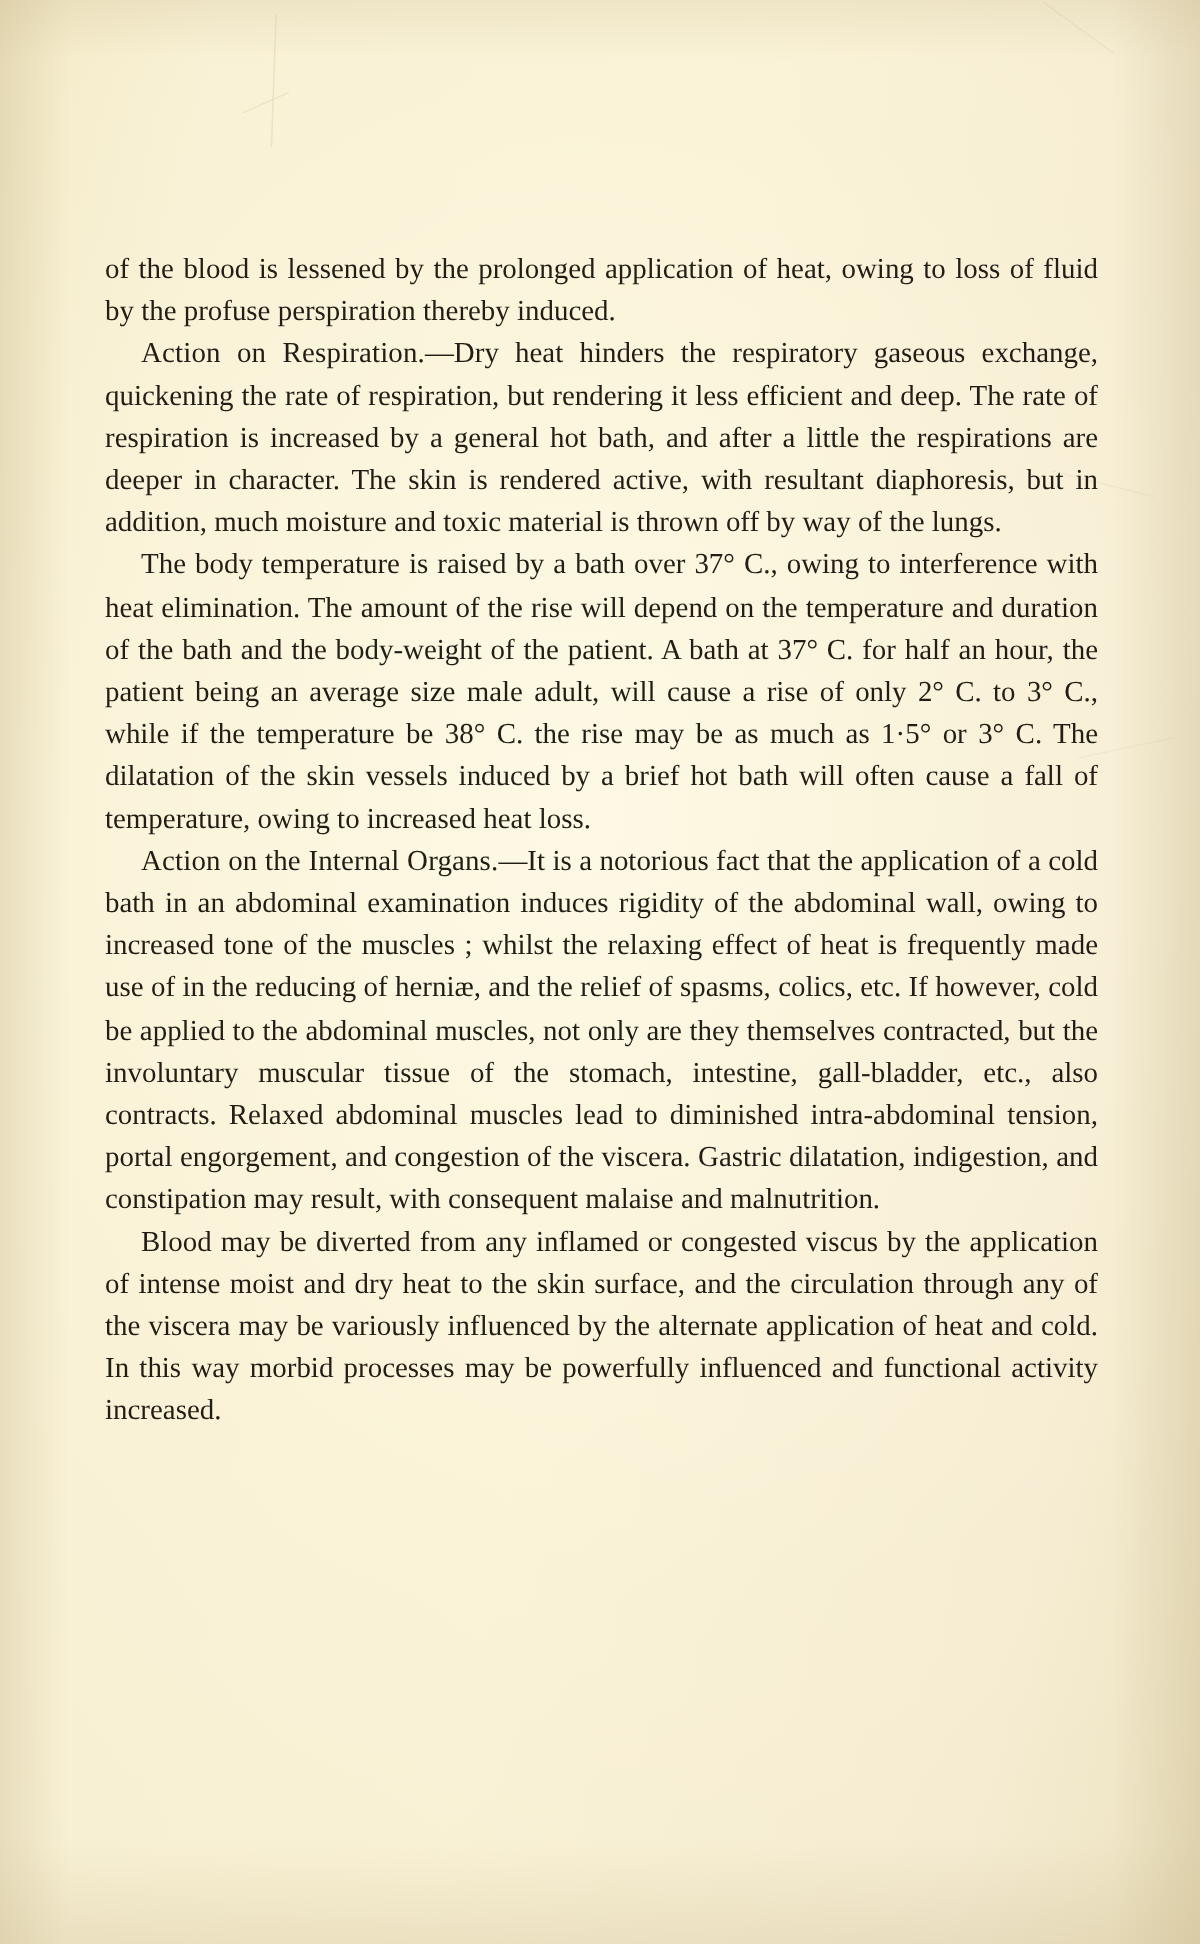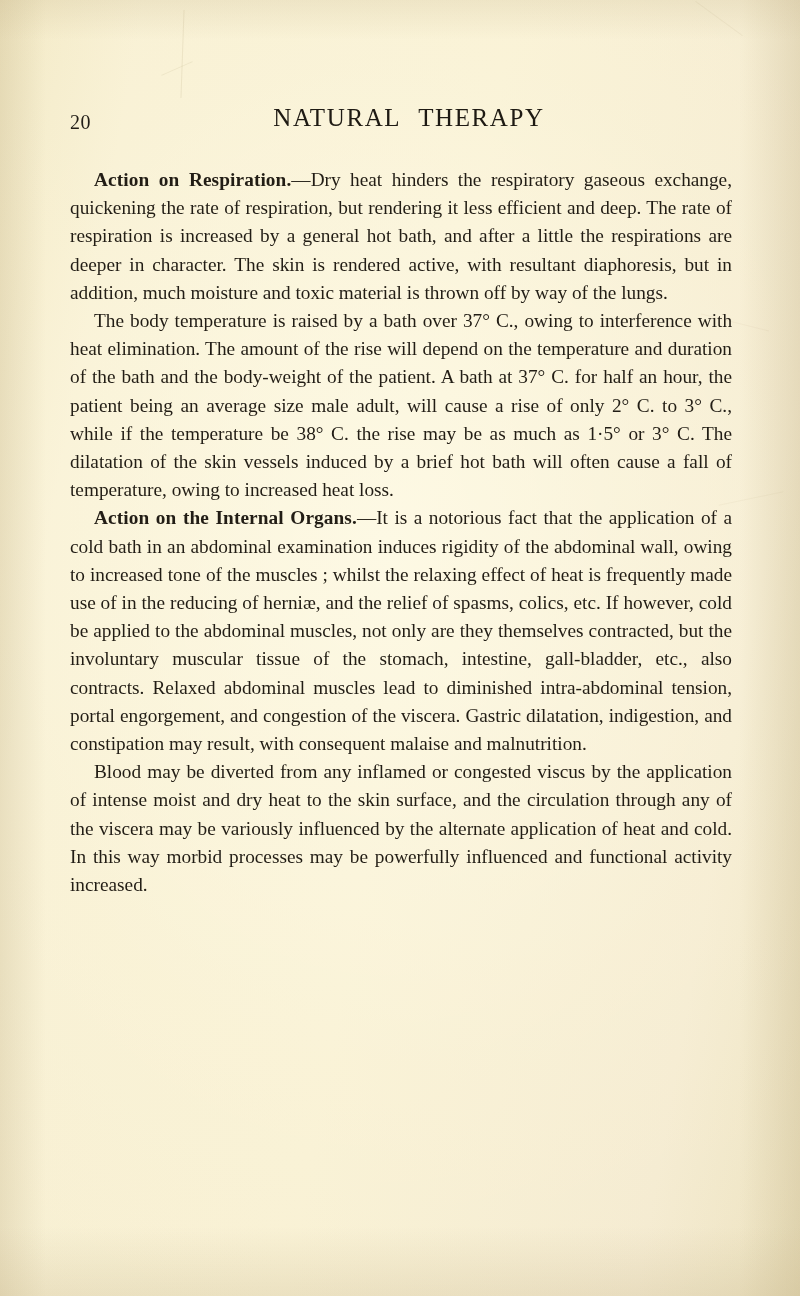--- a/index.html
+++ b/index.html
@@ -108,21 +108,21 @@
     text-align: justify;
     text-justify: inter-word;
     color: #221d15;
   }
   .para {
     margin: 0;
     text-indent: 24px;
   }
   .para.flush { text-indent: 0; }
   .runin {
-    font-weight: bold;
+    font-weight: normal;
     letter-spacing: 0.1px;
   }
   .ital { }
 
   
   .textblock, .running-head {
     text-rendering: optimizeLegibility;
   }
 </style>
 </head>
@@ -134,29 +134,26 @@
 <div class="paper-edge-t"></div>
 <div class="paper-edge-b"></div>
 <div class="scratch s1"></div>
 <div class="scratch s2"></div>
 <div class="scratch s3"></div>
 <div class="scratch s4"></div>
 <div class="scratch s5"></div>
 
 <div class="page">
 
-  <div class="running-head">
-    <span class="folio">20</span>
-    <div class="head-title">
-      <span class="w">NATURAL</span><span class="gap"></span><span class="w">THERAPY</span>
-    </div>
-  </div>
 
   <div class="textblock">
 
+    <p class="para flush">
+      <span>of the blood is lessened by the prolonged application of heat, owing to loss of fluid by the profuse perspiration thereby induced.</span>
+    </p>
 
     <p class="para">
       <span class="runin">Action on Respiration.</span><span>—Dry heat hinders the respiratory gaseous exchange, quickening the rate of respiration, but rendering it less efficient and deep. The rate of respiration is increased by a general hot bath, and after a little the respirations are deeper in character. The skin is rendered active, with resultant diaphoresis, but in addition, much moisture and toxic material is thrown off by way of the lungs.</span>
     </p>
 
     <p class="para">
       <span>The </span><span class="ital">body temperature</span><span> is raised by a bath over 37° C., owing to interference with heat elimination. The amount of the rise will depend on the temperature and duration of the bath and the body-weight of the patient. A bath at 37° C. for half an hour, the patient being an average size male adult, will cause a rise of only 2° C. to 3° C., while if the temperature be 38° C. the rise may be as much as 1·5° or 3° C. The dilatation of the skin vessels induced by a brief hot bath will often cause a fall of temperature, owing to increased heat loss.</span>
     </p>
 
     <p class="para">

